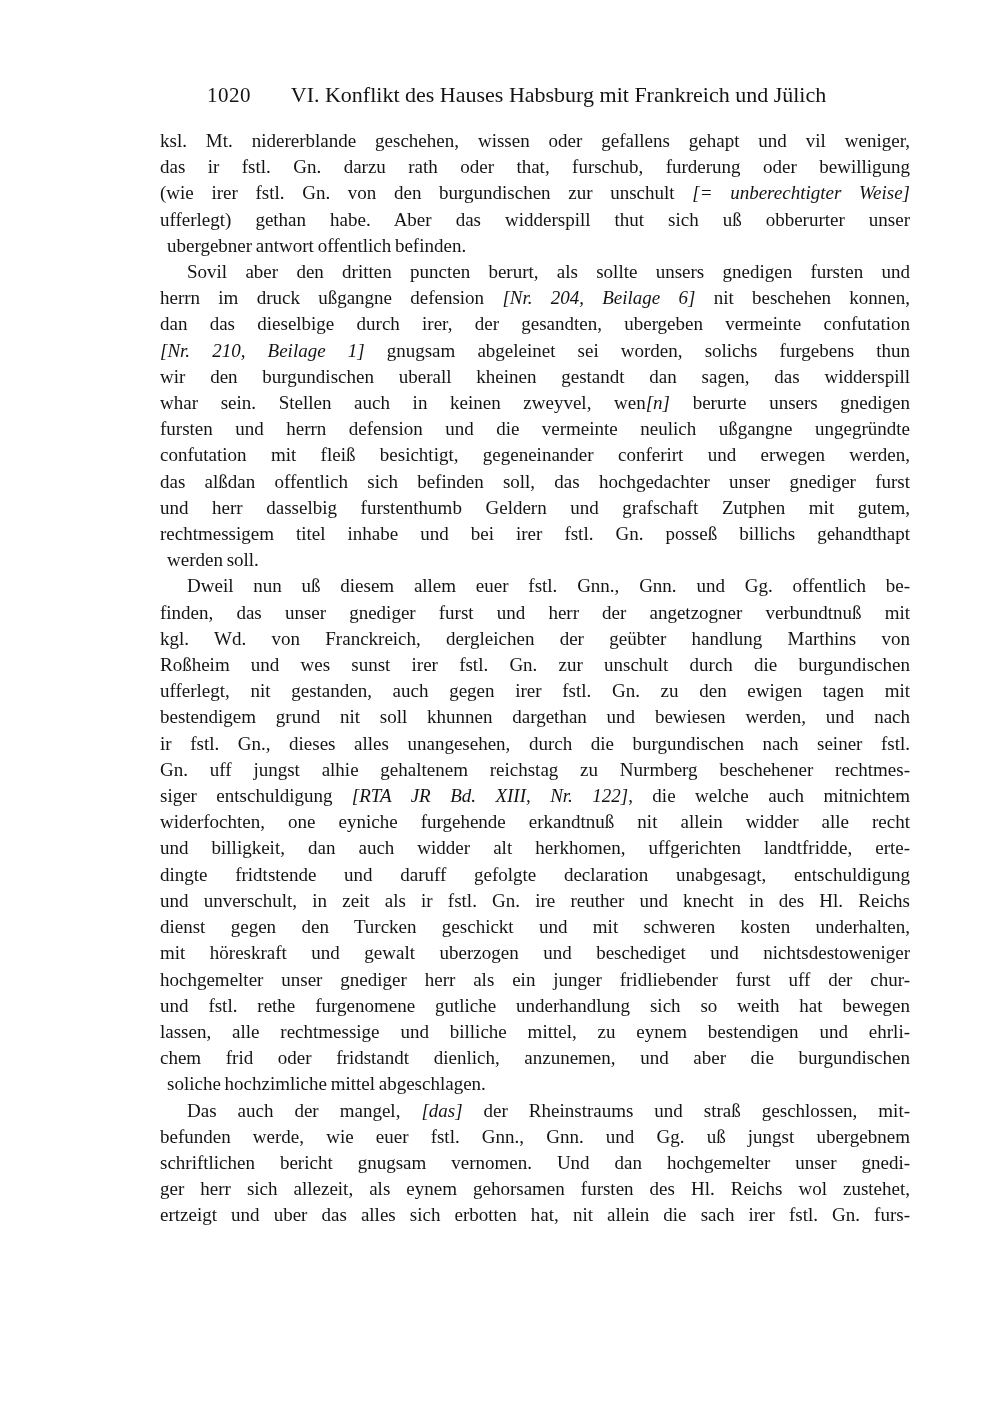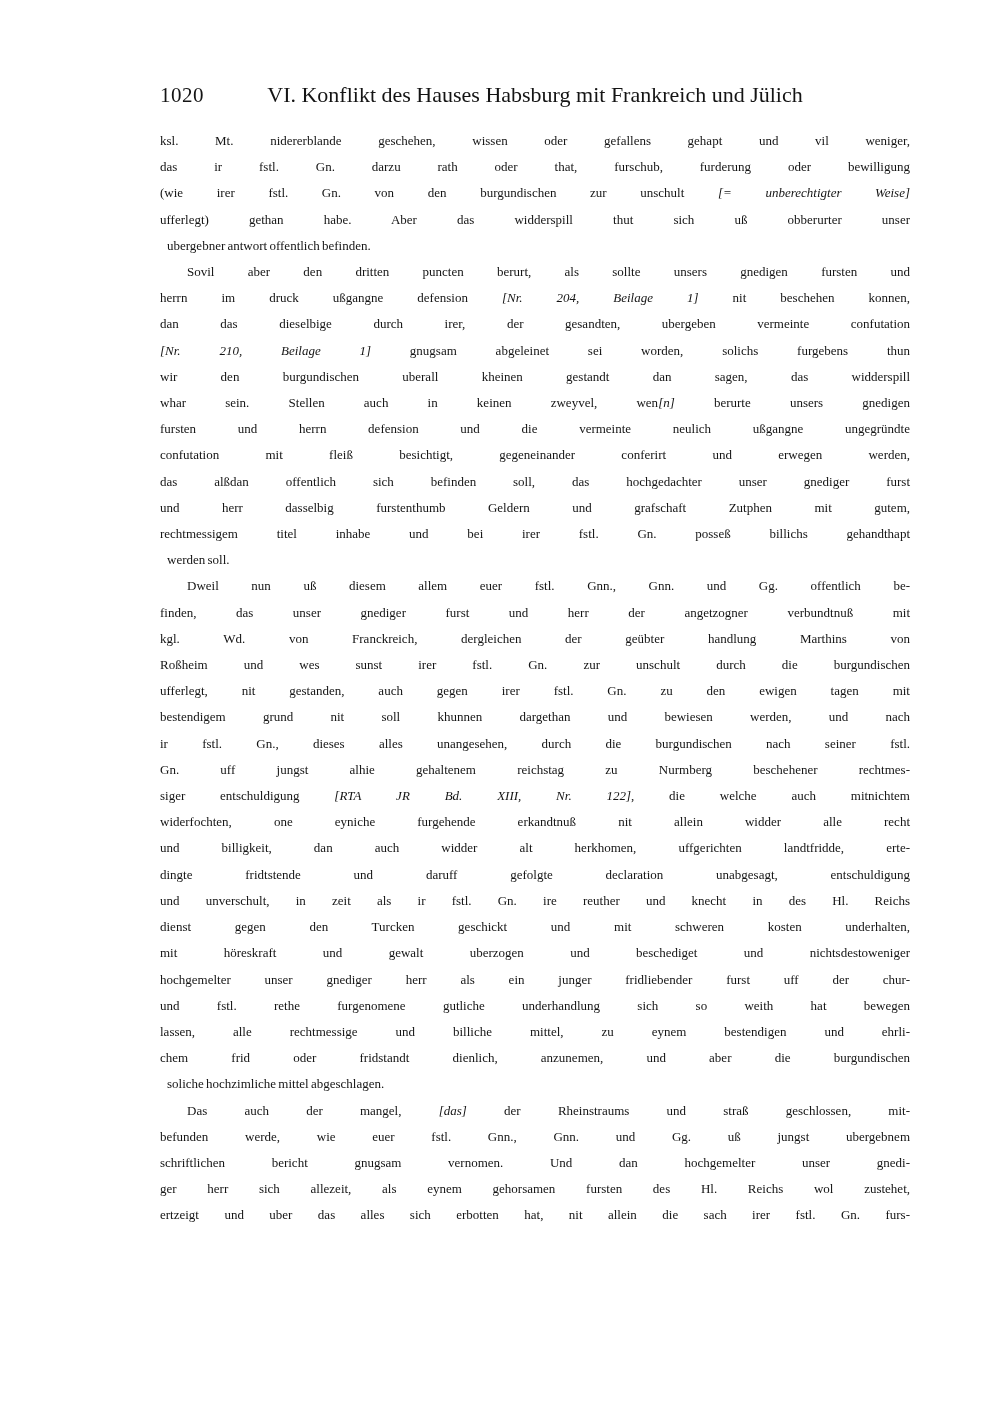--- a/index.html
+++ b/index.html
@@ -17,36 +17,37 @@
     position: absolute;
     left: 160px;
     top: 82px;
     width: 750px;
   }
   .running-header {
     position: relative;
     height: 26px;
     line-height: 26px;
     font-size: 20px;
+    margin-left: 47px;
   }
   .page-number {
     position: absolute;
     left: 0;
     top: 0;
     font-size: 21px;
     letter-spacing: 0.5px;
   }
   .header-title {
     text-align: center;
     width: 100%;
     font-size: 22px;
   }
   .page-body {
     margin-top: 20px;
-    font-size: 13px;
+    font-size: 19px;
     line-height: 26.2px;
     word-spacing: -1px;
   }
   .paragraph { }
   .line {
     text-align: justify;
     text-align-last: justify;
     white-space: normal;
   }
   .line.last {
@@ -72,21 +73,21 @@
     <div class="page-body">
         <div class="paragraph">
           <div class="line"><span>ksl. Mt. nidererblande geschehen, wissen oder gefallens gehapt und vil weniger,</span></div>
           <div class="line"><span>das ir fstl. Gn. darzu rath oder that, furschub, furderung oder bewilligung</span></div>
           <div class="line"><span>(wie irer fstl. Gn. von den burgundischen zur unschult </span><i>[= unberechtigter Weise]</i></div>
           <div class="line"><span>ufferlegt) gethan habe. Aber das widderspill thut sich uß obberurter unser</span></div>
           <div class="line last"><span>ubergebner antwort offentlich befinden.</span></div>
         </div>
         <div class="paragraph">
           <div class="line indent"><span>Sovil aber den dritten puncten berurt, als sollte unsers gnedigen fursten und</span></div>
-          <div class="line"><span>herrn im druck ußgangne defension </span><i>[Nr. 204, Beilage 1]</i><span> nit beschehen konnen,</span></div>
+          <div class="line"><span>herrn im druck ußgangne defension </span><i>[Nr. 204, Beilage 6]</i><span> nit beschehen konnen,</span></div>
           <div class="line"><span>dan das dieselbige durch irer, der gesandten, ubergeben vermeinte confutation</span></div>
           <div class="line"><i>[Nr. 210, Beilage 1]</i><span> gnugsam abgeleinet sei worden, solichs furgebens thun</span></div>
           <div class="line"><span>wir den burgundischen uberall kheinen gestandt dan sagen, das widderspill</span></div>
           <div class="line"><span>whar sein. Stellen auch in keinen zweyvel, wen</span><i>[n]</i><span> berurte unsers gnedigen</span></div>
           <div class="line"><span>fursten und herrn defension und die vermeinte neulich ußgangne ungegründte</span></div>
           <div class="line"><span>confutation mit fleiß besichtigt, gegeneinander conferirt und erwegen werden,</span></div>
           <div class="line"><span>das alßdan offentlich sich befinden soll, das hochgedachter unser gnediger furst</span></div>
           <div class="line"><span>und herr dasselbig furstenthumb Geldern und grafschaft Zutphen mit gutem,</span></div>
           <div class="line"><span>rechtmessigem titel inhabe und bei irer fstl. Gn. posseß billichs gehandthapt</span></div>
           <div class="line last"><span>werden soll.</span></div>

